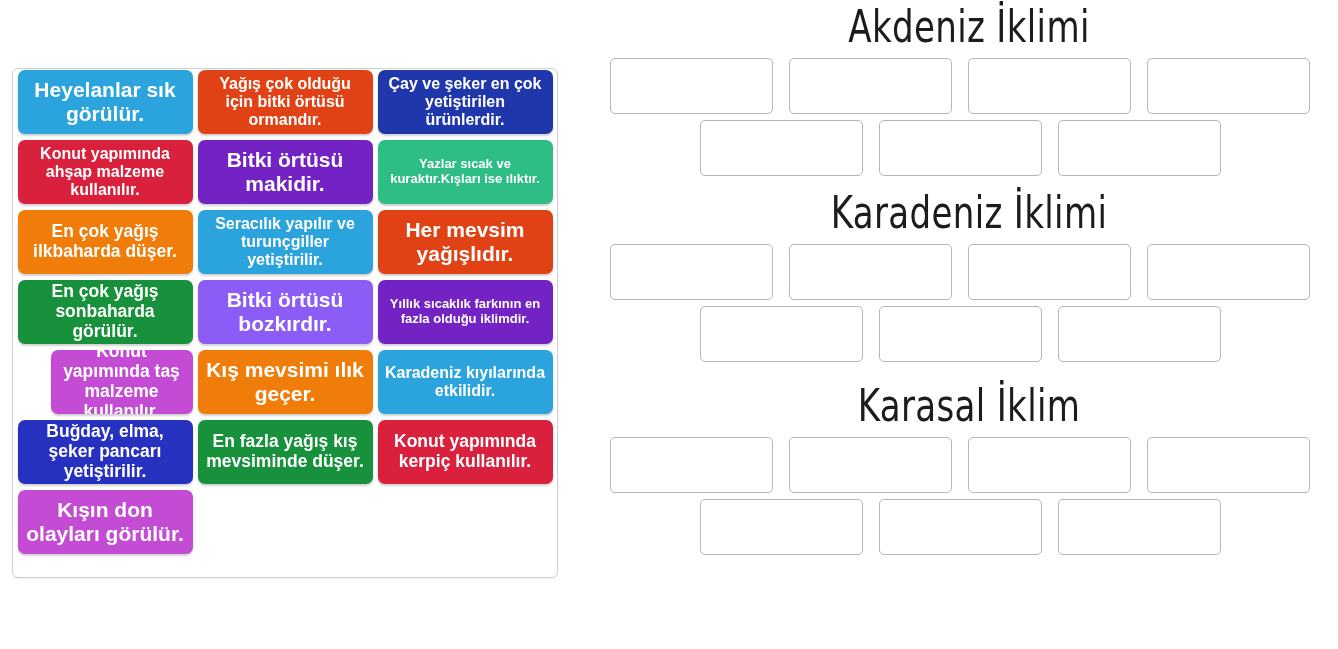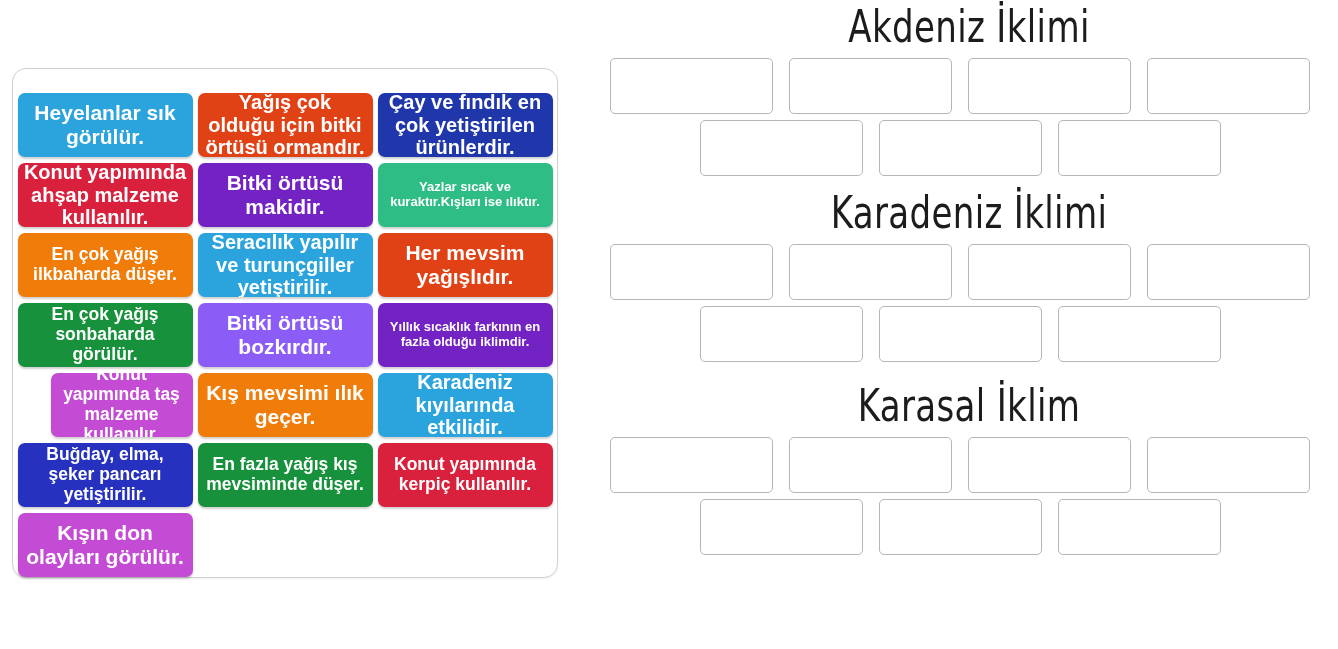--- a/index.html
+++ b/index.html
@@ -31,24 +31,24 @@
   }
 
   .tile-panel {
     position: absolute;
     left: 12px;
     top: 68px;
     width: 546px;
     height: 510px;
     box-sizing: border-box;
     border: 1px solid #d0d0d0;
-    border-radius: 14px;
+    border-radius: 6px;
     background: #ffffff;
     box-shadow: 0 1px 2px rgba(0,0,0,0.06);
-    padding: 24px 6px;
+    padding: 1px 6px;
   }
 
   .tile-grid {
     display: grid;
     grid-template-columns: 175px 175px 175px;
     grid-auto-rows: 64px;
     column-gap: 5px;
     row-gap: 6px;
     justify-content: center;
     align-content: start;
@@ -67,21 +67,21 @@
     padding: 3px 6px;
     overflow: hidden;
     cursor: move;
     box-shadow: 0 2px 2px rgba(0,0,0,0.18);
     user-select: none;
   }
   .tile span { display: block; }
 
   .fs-lg { font-size: 21px; }
   .fs-md { font-size: 17.5px; }
-  .fs-sm { font-size: 20px; }
+  .fs-sm { font-size: 16px; }
   .fs-xs { font-size: 13px; }
 
   
   .cat-col {
     flex: 1 1 auto;
     position: relative;
     padding-top: 2px;
   }
 
   .category { position: relative; }
@@ -128,21 +128,21 @@
   <div class="pool-col">
     <div class="tile-panel">
       <div class="tile-grid">
           <div class="tile fs-lg" style="background: rgb(43, 163, 221);">
             <span>Heyelanlar sık görülür.</span>
           </div>
           <div class="tile fs-sm" style="background: rgb(225, 66, 21);">
             <span>Yağış çok olduğu için bitki örtüsü ormandır.</span>
           </div>
           <div class="tile fs-sm" style="background: rgb(31, 55, 171);">
-            <span>Çay ve fındık en çok yetiştirilen ürünlerdir.</span>
+            <span>Çay ve şeker en çok yetiştirilen ürünlerdir.</span>
           </div>
           <div class="tile fs-sm" style="background: rgb(217, 32, 60);">
             <span>Konut yapımında ahşap malzeme kullanılır.</span>
           </div>
           <div class="tile fs-lg" style="background: rgb(115, 34, 196);">
             <span>Bitki örtüsü makidir.</span>
           </div>
           <div class="tile fs-xs" style="background: rgb(46, 189, 133);">
             <span>Yazlar sıcak ve kuraktır.Kışları ise ılıktır.</span>
           </div>

